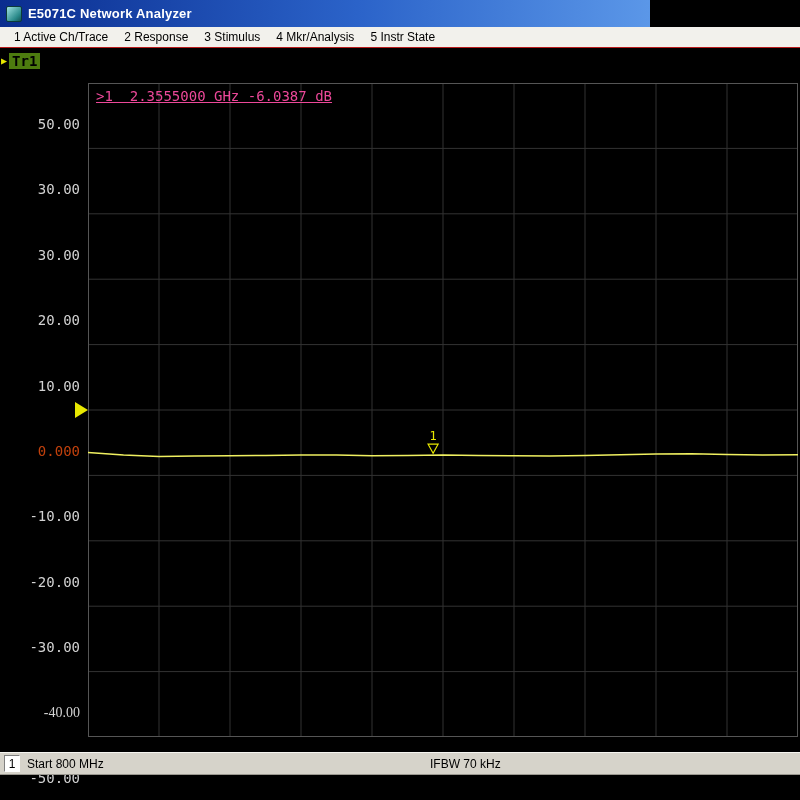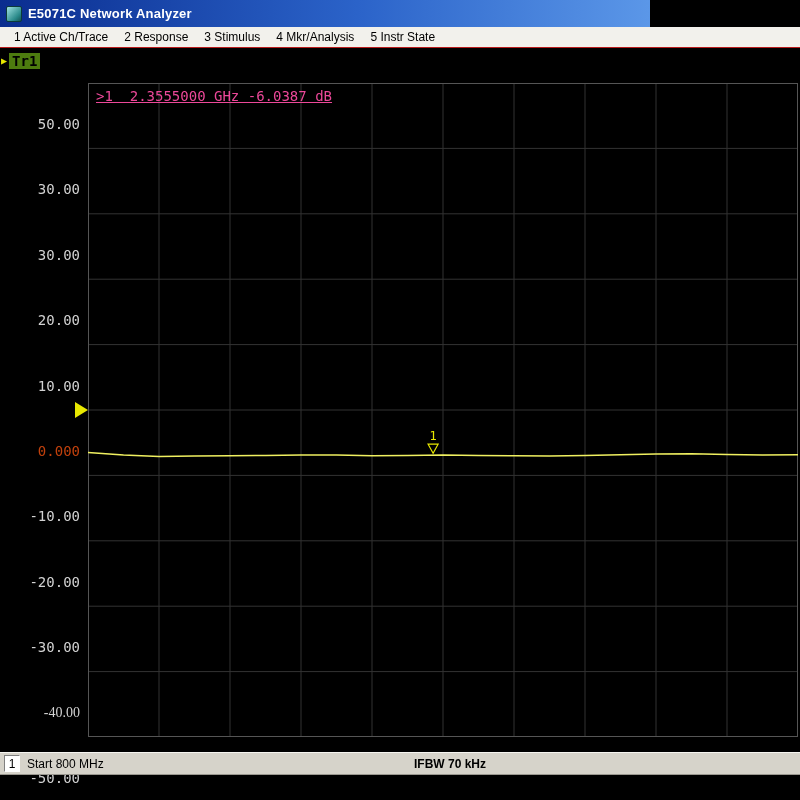--- a/index.html
+++ b/index.html
@@ -63,21 +63,21 @@
   .statusbar {
     position:absolute; left:0; top:752px; width:800px; height:23px;
     background:#d6d3ca; border-top:1px solid #f5f4f0; border-bottom:1px solid #9a978f;
     display:flex; align-items:center; font-size:12px; color:#000;
   }
   .ch-box {
     margin-left:4px; margin-right:7px; width:16px; height:17px; background:#fff;
     border:1px solid; border-color:#808080 #fff #fff #808080;
     display:flex; align-items:center; justify-content:center; font-size:12px;
   }
-  .ifbw { position:absolute; left:414px;font-weight:bold; }
+  .ifbw { position:absolute; left:430px; }
 
   
   .bottomstrip { position:absolute; left:0; top:803px; width:800px; height:25px; background:#000; }
   .softkey {
     position:absolute; right:-2px; top:5px; width:40px; height:20px;
     background:#3e6db5; color:#fff; border:1px solid #7fa8d9;
     font-family:"Liberation Sans", sans-serif; font-size:12px; text-align:left; padding-left:4px;
     cursor:pointer;
   }
 </style>

